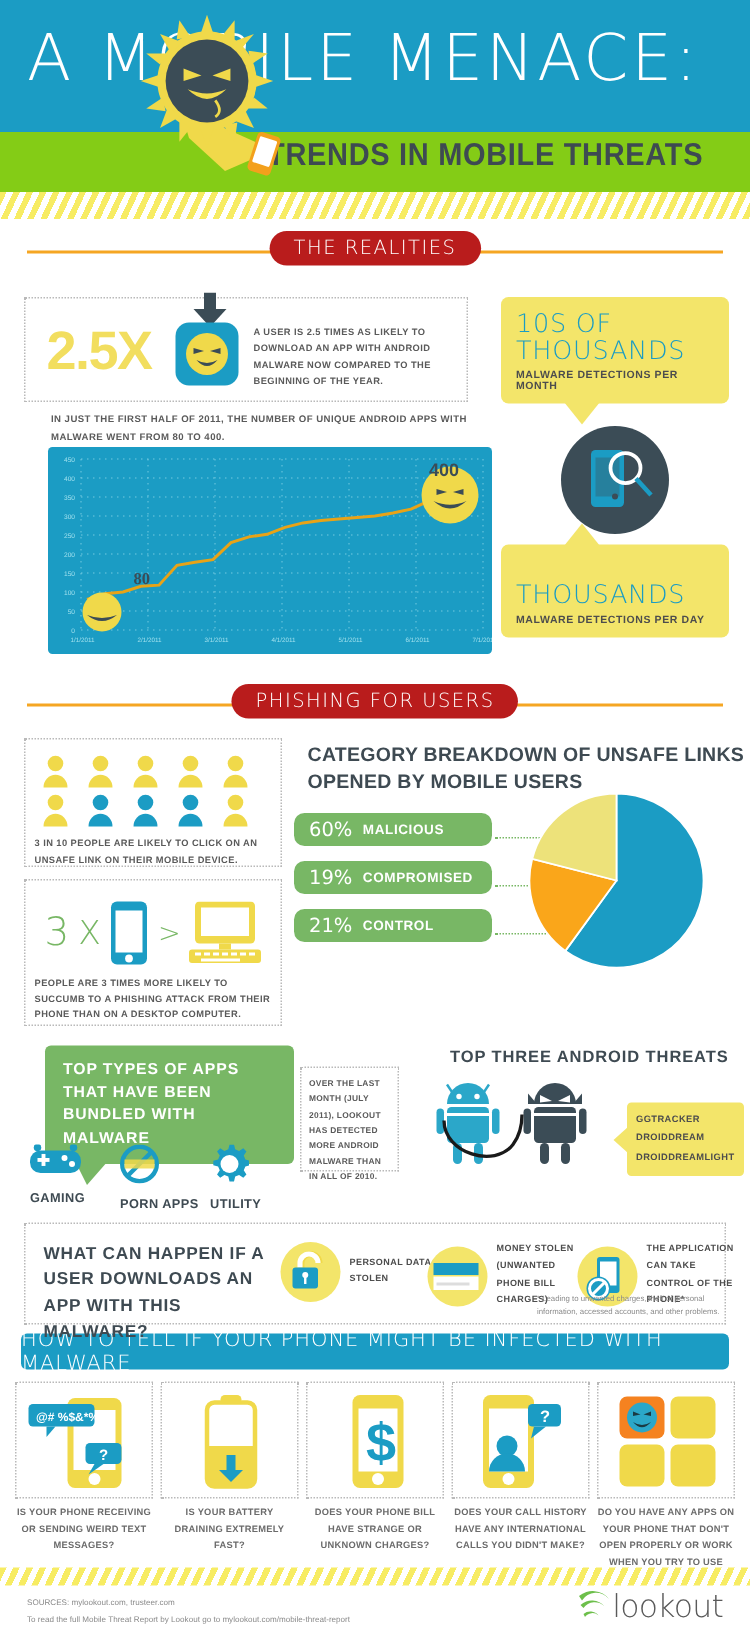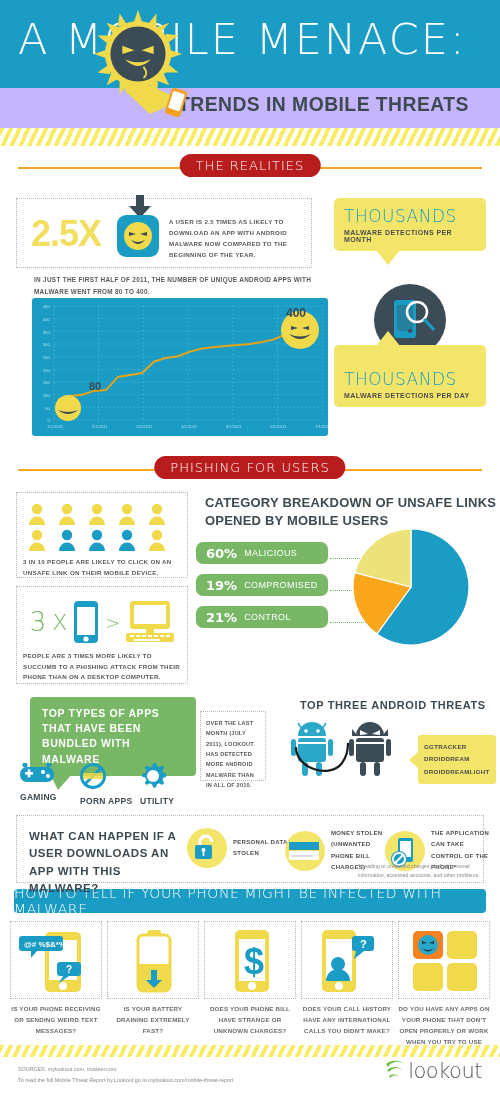--- a/index.html
+++ b/index.html
@@ -11,21 +11,21 @@
   .page { width:500px; height:1093px; position:relative; }
 
   
   .hero { position:relative; height:88px; background:#1b9cc4; }
   .hero-title {
     position:absolute; left:18px; top:14px;
     font-size:43px; letter-spacing:2px; color:#ffffff;
     font-weight:300; white-space:nowrap;
     font-family:"DejaVu Sans", sans-serif;
   }
-  .hero-sub-band { position:relative; height:40px; background:#c4b5fd; }
+  .hero-sub-band { position:relative; height:40px; background:#84cc16; }
   .hero-sub {
     position:absolute; left:178px; top:4px;
     font-size:21px; font-weight:bold; letter-spacing:.5px;
     color:#3e4a52; white-space:nowrap;
     font-family:"Liberation Sans Narrow","Liberation Sans",sans-serif;
     transform:scaleX(.92); transform-origin:left center;
   }
   .sunburst {
     position:absolute; left:92px; top:8px; width:92px; height:92px; z-index:5;
   }
@@ -129,22 +129,22 @@
   .cat-title {
     position:absolute; left:205px; top:8px; width:300px;
     font-size:13px; font-weight:bold; color:#3e4a52; line-height:1.35; letter-spacing:.2px;
     font-family:"Liberation Sans Narrow","Liberation Sans",sans-serif;
   }
   .legend { position:absolute; left:196px; top:56px; width:132px; }
   .lg {
     background:#78b765; border-radius:7px; color:#fff; height:22px;
     display:flex; align-items:center; padding:0 10px; margin-bottom:10px;
   }
-  .lg .pct { font-size:13px; font-weight:700; font-family:"DejaVu Sans",sans-serif; }
-  .lg .lbl { font-size:9px; font-weight:normal; margin-left:7px; letter-spacing:.4px;
+  .lg .pct { font-size:13px; font-weight:400; font-family:"DejaVu Sans",sans-serif; }
+  .lg .lbl { font-size:9px; font-weight:bold; margin-left:7px; letter-spacing:.4px;
     font-family:"Liberation Sans Narrow","Liberation Sans",sans-serif; }
   .pie-holder { position:absolute; left:352px; top:42px; }
   .leader { position:absolute; border-top:1.5px dotted #78b765; }
 
   
   .apps { position:relative; height:120px; }
   .bubble {
     position:absolute; left:30px; top:6px; width:166px; background:#78b765;
     border-radius:4px; padding:9px 12px; color:#fff;
   }
@@ -320,33 +320,34 @@
               <text x="157" y="130" text-anchor="middle" font-size="4.2" fill="#9fe0ee" font-family="'Liberation Sans',sans-serif">4/1/2011</text>
               <text x="201.66666666666666" y="130" text-anchor="middle" font-size="4.2" fill="#9fe0ee" font-family="'Liberation Sans',sans-serif">5/1/2011</text>
               <text x="246.33333333333334" y="130" text-anchor="middle" font-size="4.2" fill="#9fe0ee" font-family="'Liberation Sans',sans-serif">6/1/2011</text>
               <text x="291" y="130" text-anchor="middle" font-size="4.2" fill="#9fe0ee" font-family="'Liberation Sans',sans-serif">7/1/2011</text>
             </g>
         </svg>
         <svg class="sun-small" style="left:18px;top:92px;" width="36" height="36">
           <circle cx="18" cy="18" r="13" fill="#f0d94a"></circle>
           <path d="M8,20 Q18,28 28,20 Q18,24 8,20 Z" fill="#3b4c56"></path>
         </svg>
-        <div style="position:absolute;left:22px;top:82px;font-size:11px;font-weight:bold;color:#3b4c56;font-family:Liberation Sans, sans-serif;padding-left:35px;">80</div>
+        <div style="position:absolute;left:22px;top:82px;font-size:11px;font-weight:bold;color:#3b4c56;font-family:Liberation Serif, serif;padding-left:35px;">80</div>
         <svg class="sun-small" style="left:244px;top:6px;" width="48" height="48">
           <circle cx="24" cy="26" r="19" fill="#f0d94a"></circle>
           <path d="M13,30 Q24,40 35,30 Q24,35 13,30 Z" fill="#3b4c56"></path>
           <polygon points="15,22 22,24 15,26" fill="#3b4c56"></polygon>
           <polygon points="33,22 26,24 33,26" fill="#3b4c56"></polygon>
         </svg>
         <div style="position:absolute;left:254px;top:8px;font-size:12px;font-weight:bold;color:#3b4c56;font-family:'Liberation Sans Narrow','Liberation Sans',sans-serif;">400</div>
       </div>
     </div>
 
     <div class="r-right">
       <div class="callout">
+        <div class="big">10S OF</div>
         <div class="big">THOUSANDS</div>
         <div class="small">MALWARE DETECTIONS PER MONTH</div>
         <div class="ca-tail-down"></div>
       </div>
 
       <div class="mag-circle">
         <svg viewBox="0 0 72 72" width="72" height="72">
           <rect x="20" y="16" width="22" height="38" rx="3" fill="#1b9cc4"></rect>
           <rect x="23" y="21" width="16" height="26" fill="#3b4c56" opacity=".35"></rect>
           <circle cx="36" cy="47" r="2" fill="#3b4c56"></circle>

